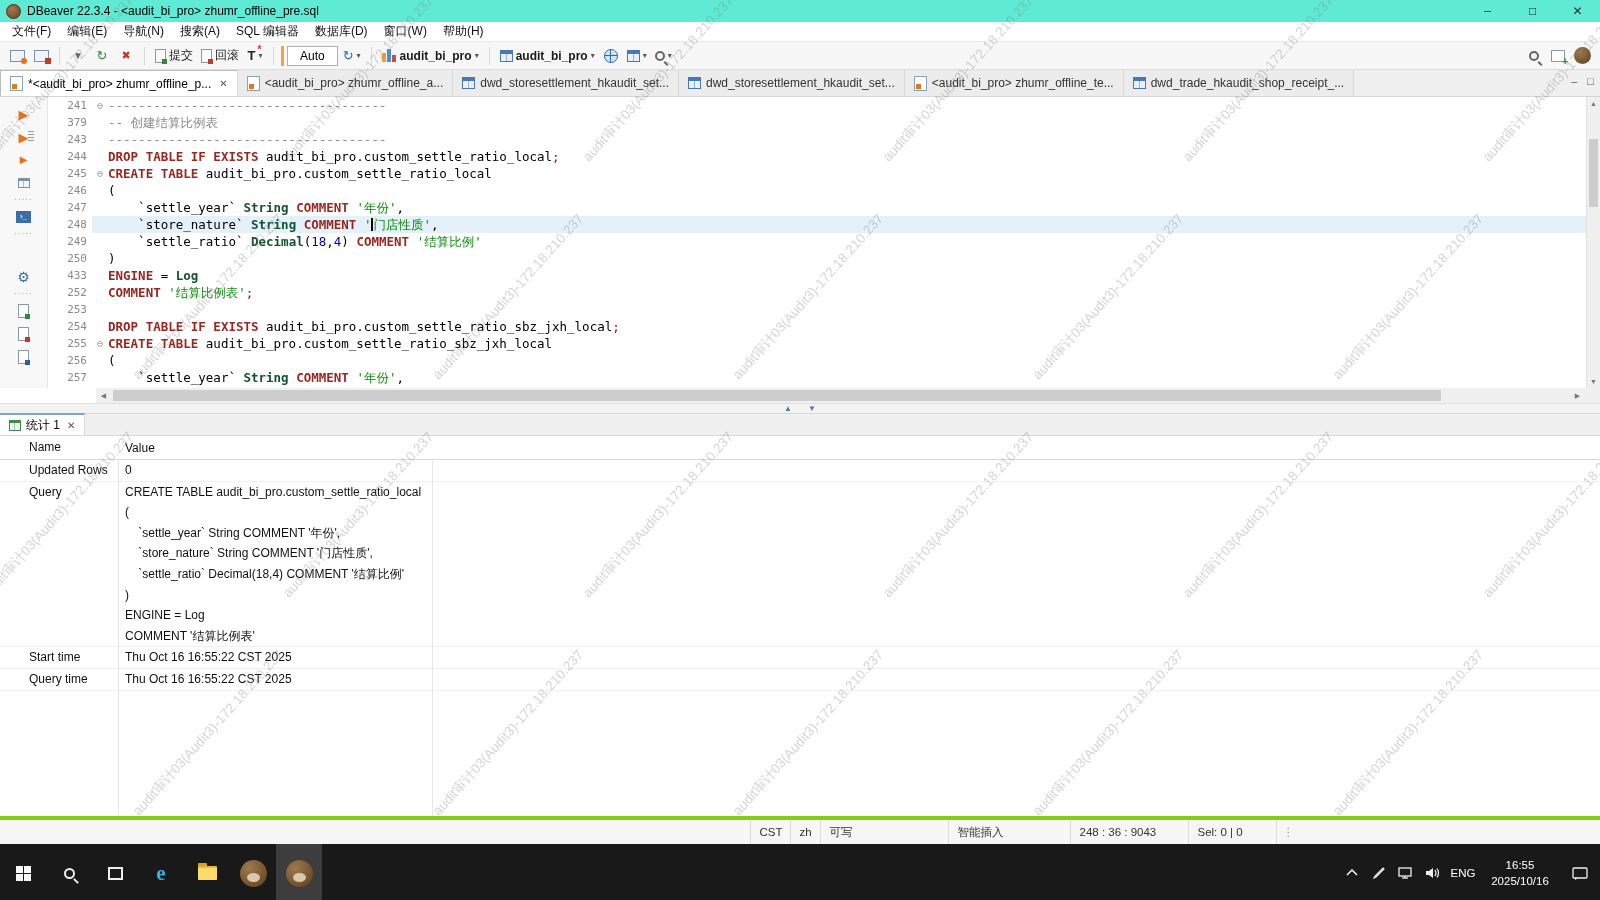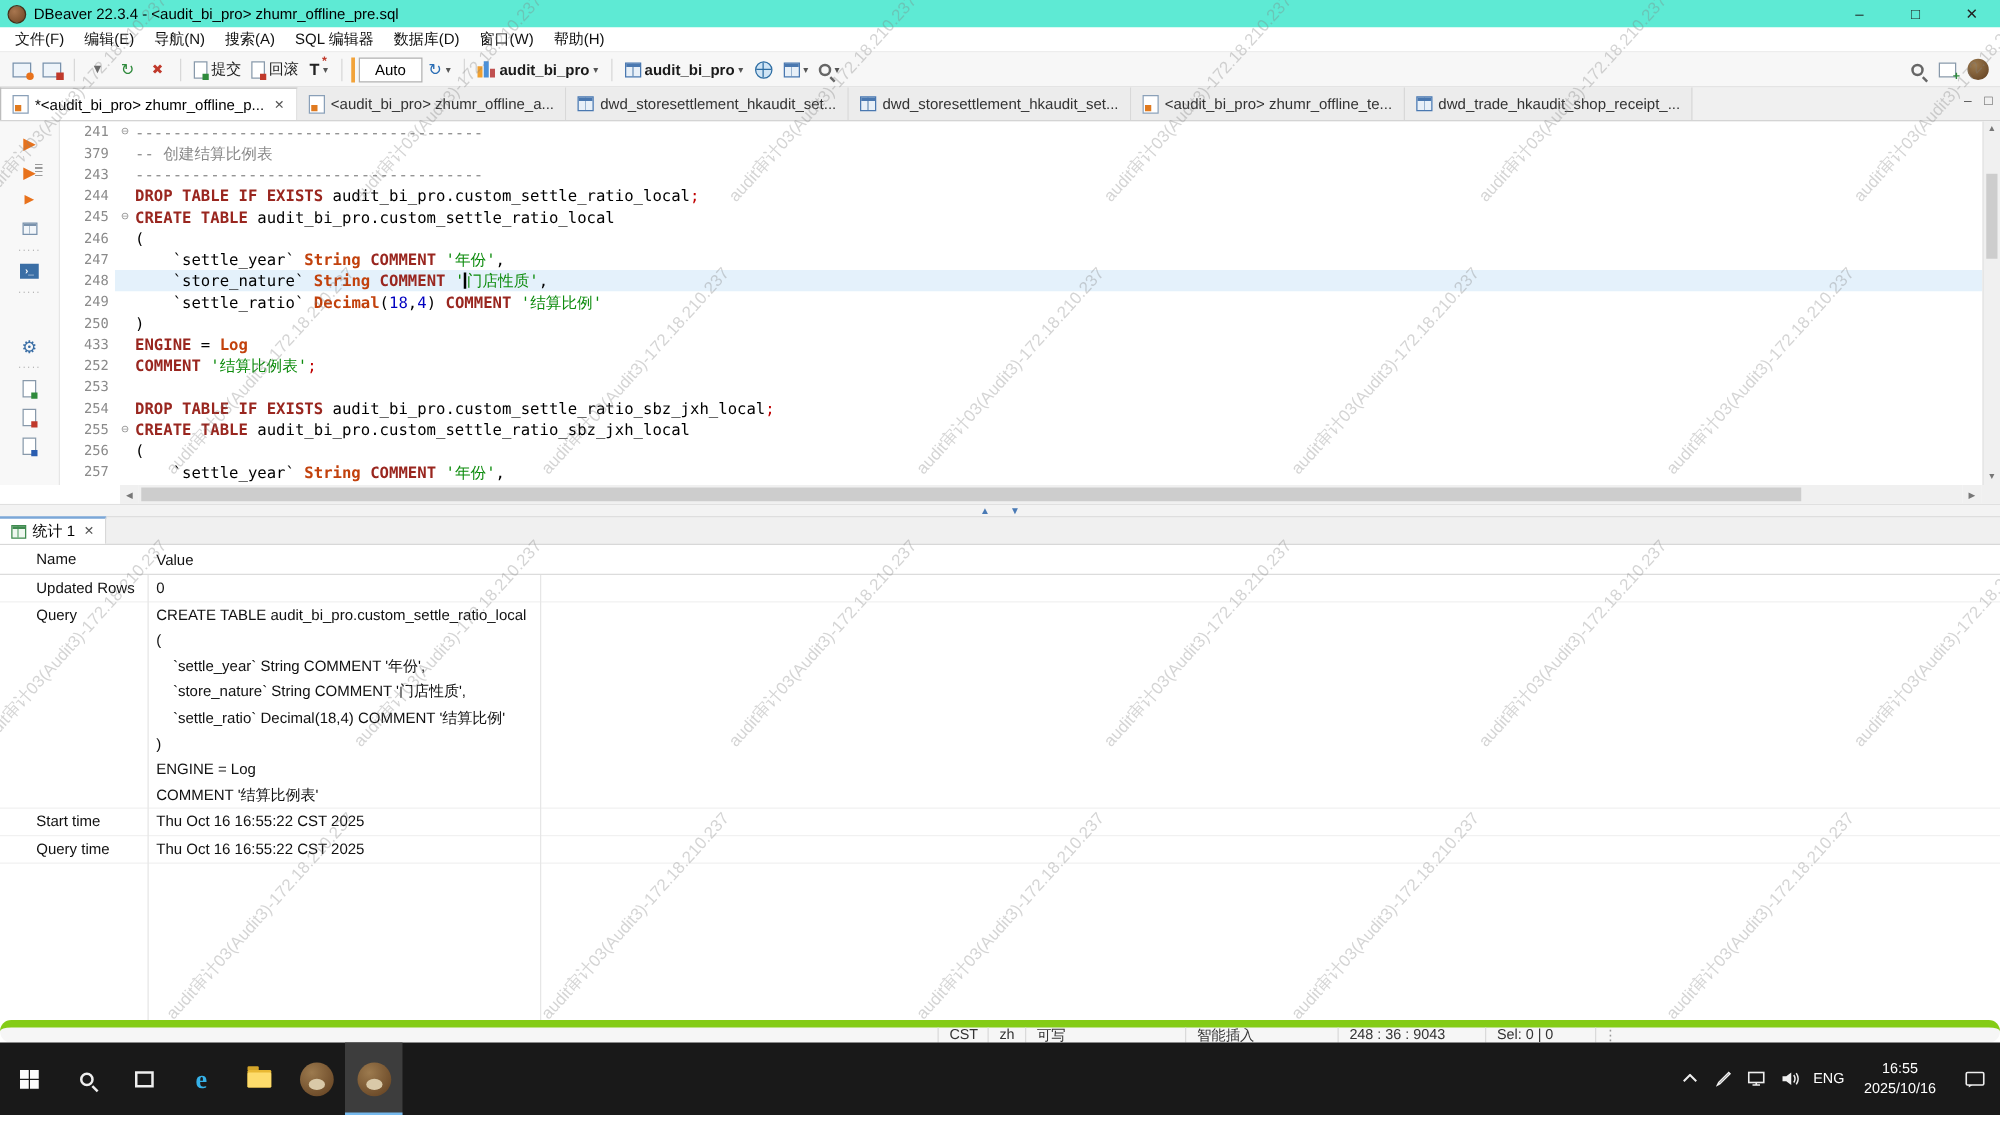--- a/index.html
+++ b/index.html
@@ -76,21 +76,21 @@
   .ic-console{width:15px;height:12px;background:#3a6ea5;color:#fff;font-size:8px;font-weight:bold;display:flex;align-items:center;justify-content:center;line-height:1;}
   .gear{color:#3a6ea5;font-size:14px;line-height:1;}
 
   .code-area{flex:1;overflow:hidden;font-family:"DejaVu Sans Mono",monospace;font-size:12.5px;line-height:17px;}
   .cline{display:flex;height:17px;white-space:pre;}
   .lnum{width:44px;text-align:right;color:#8a8a8a;flex:none;padding-right:5px;font-size:11px;background:#fff;}
   .lfold{width:16px;flex:none;color:#9a9a9a;font-size:10px;text-align:center;line-height:17px;}
   .lcode{flex:1;}
   .cline.current .lcode,.cline.current .lfold{background:#e4f1fb;}
   .tk-kw{color:#99261f;font-weight:bold;}
-  .tk-ty{color:#c2410c;font-weight:bold;}
+  .tk-ty{color:#14532d;font-weight:bold;}
   .tk-st{color:#0e8c0e;}
   .tk-cm{color:#8a8a8a;}
   .tk-pl{color:#000;}
   .tk-dl{color:#c00000;}
   .tk-nu{color:#0000c0;}
   .caret{display:inline-block;width:2px;height:13px;background:#000;margin-bottom:-2px;}
 
   .vscroll{width:14px;background:#f0f0f0;border-left:1px solid #e2e2e2;position:relative;flex:none;}
   .vs-btn{position:absolute;left:0;width:100%;height:13px;display:flex;align-items:center;justify-content:center;font-size:7px;color:#777;}
   .vs-btn.bottom{bottom:0;}
@@ -116,21 +116,21 @@
 
   .grid{height:380px;position:relative;background:#fff;font-size:12px;color:#111;overflow:hidden;}
   .gcol-line{position:absolute;top:0;bottom:0;width:1px;background:#e6e6e6;}
   .ghead{display:flex;height:24px;border-bottom:1px solid #dcdcdc;align-items:center;position:relative;background:#fff;}
   .gname{width:118px;flex:none;padding-left:29px;line-height:20.6px;white-space:pre;}
   .gval{width:314px;flex:none;padding-left:7px;}
   .gval>div{line-height:20.6px;white-space:pre-wrap;}
   .grow{display:flex;border-bottom:1px solid #f1f1f1;align-items:flex-start;min-height:21px;}
 
   
-  .statusbar{height:18px;background:#f6f6f6;border-top:6px solid #84cc16;display:flex;align-items:stretch;font-size:11.5px;color:#333;border-radius:12px;}
+  .statusbar{height:28px;background:#f6f6f6;border-top:4px solid #84cc16;display:flex;align-items:stretch;font-size:11.5px;color:#333;}
   .sb-fill-left{flex:1;}
   .sb-cell{display:flex;align-items:center;padding:0 9px;border-left:1px solid #dadada;white-space:nowrap;overflow:hidden;}
   .sb-dots{display:flex;align-items:center;color:#999;padding:0 6px;border-left:1px solid #dadada;}
   .sb-fill-right{width:300px;}
 
   
   .taskbar{height:58px;background:#191919;display:flex;align-items:stretch;color:#fff;position:relative;}
   .tb-btn{width:46px;display:flex;align-items:center;justify-content:center;flex:none;}
   .tb-btn.active{background:#3d3d3d;box-shadow:inset 0 -2px 0 #76b9ed;}
   .win-logo{width:15px;height:15px;display:grid;grid-template-columns:7px 7px;grid-template-rows:7px 7px;gap:1px;}

